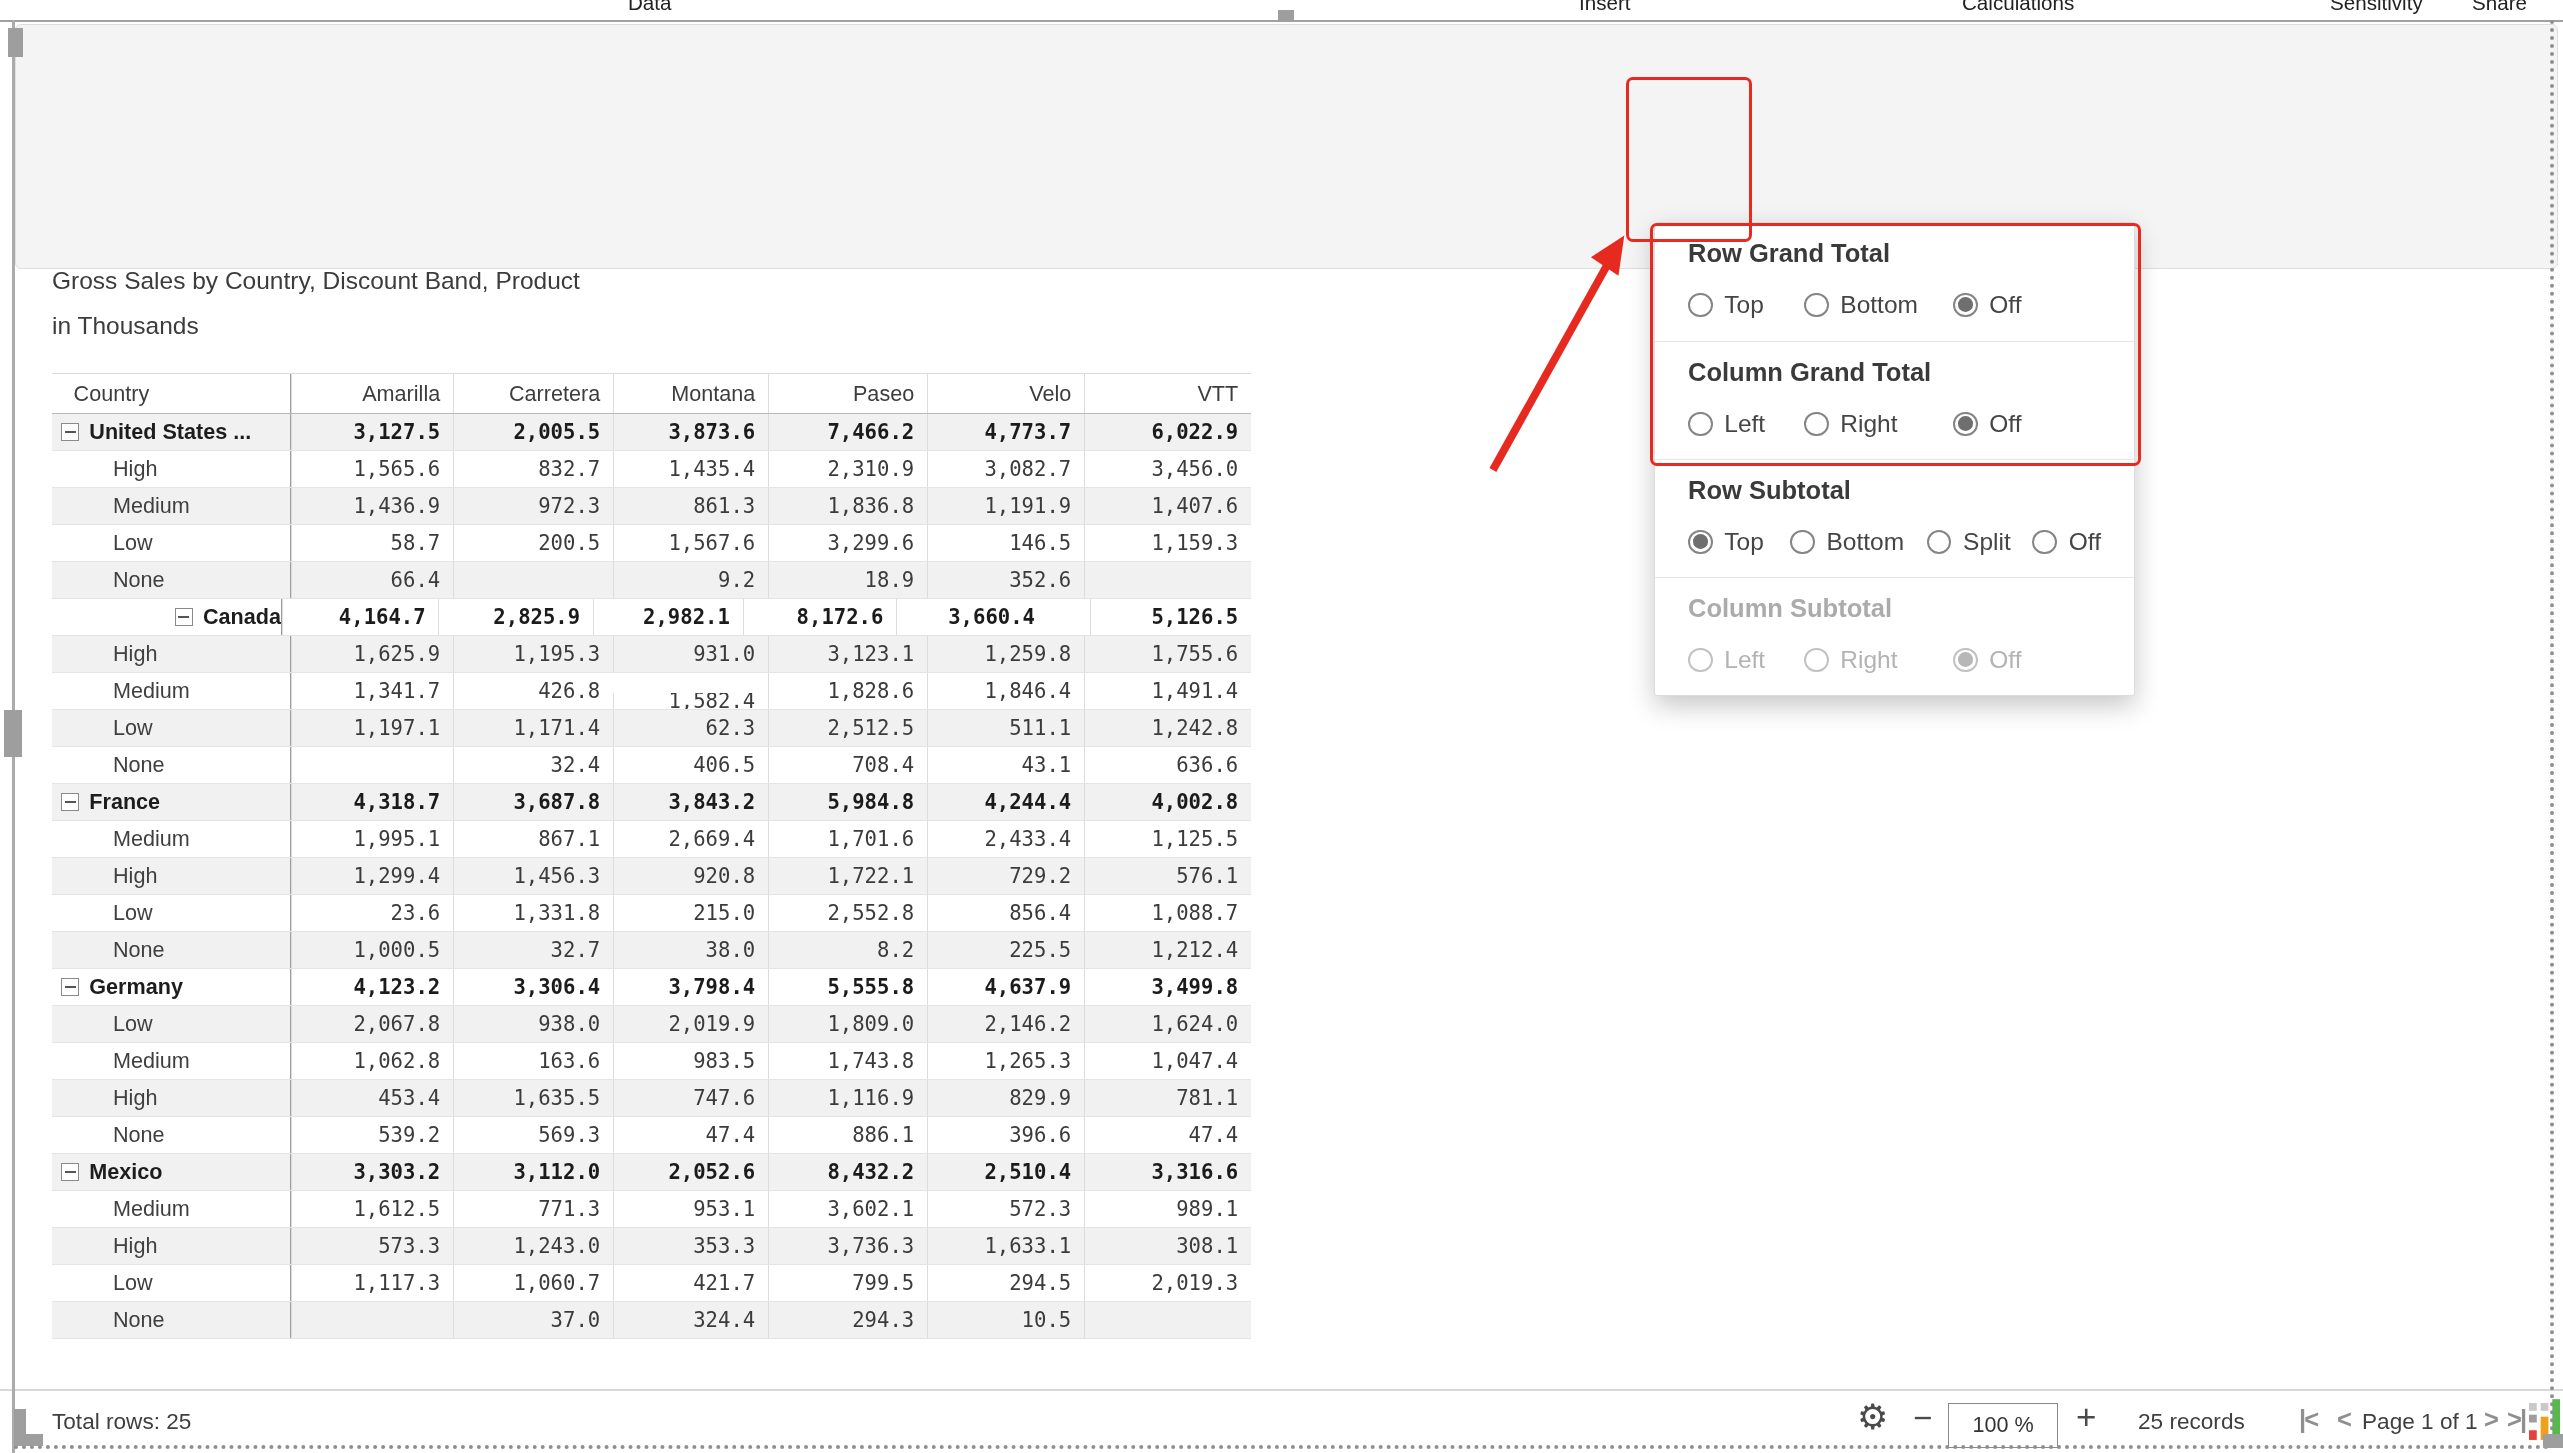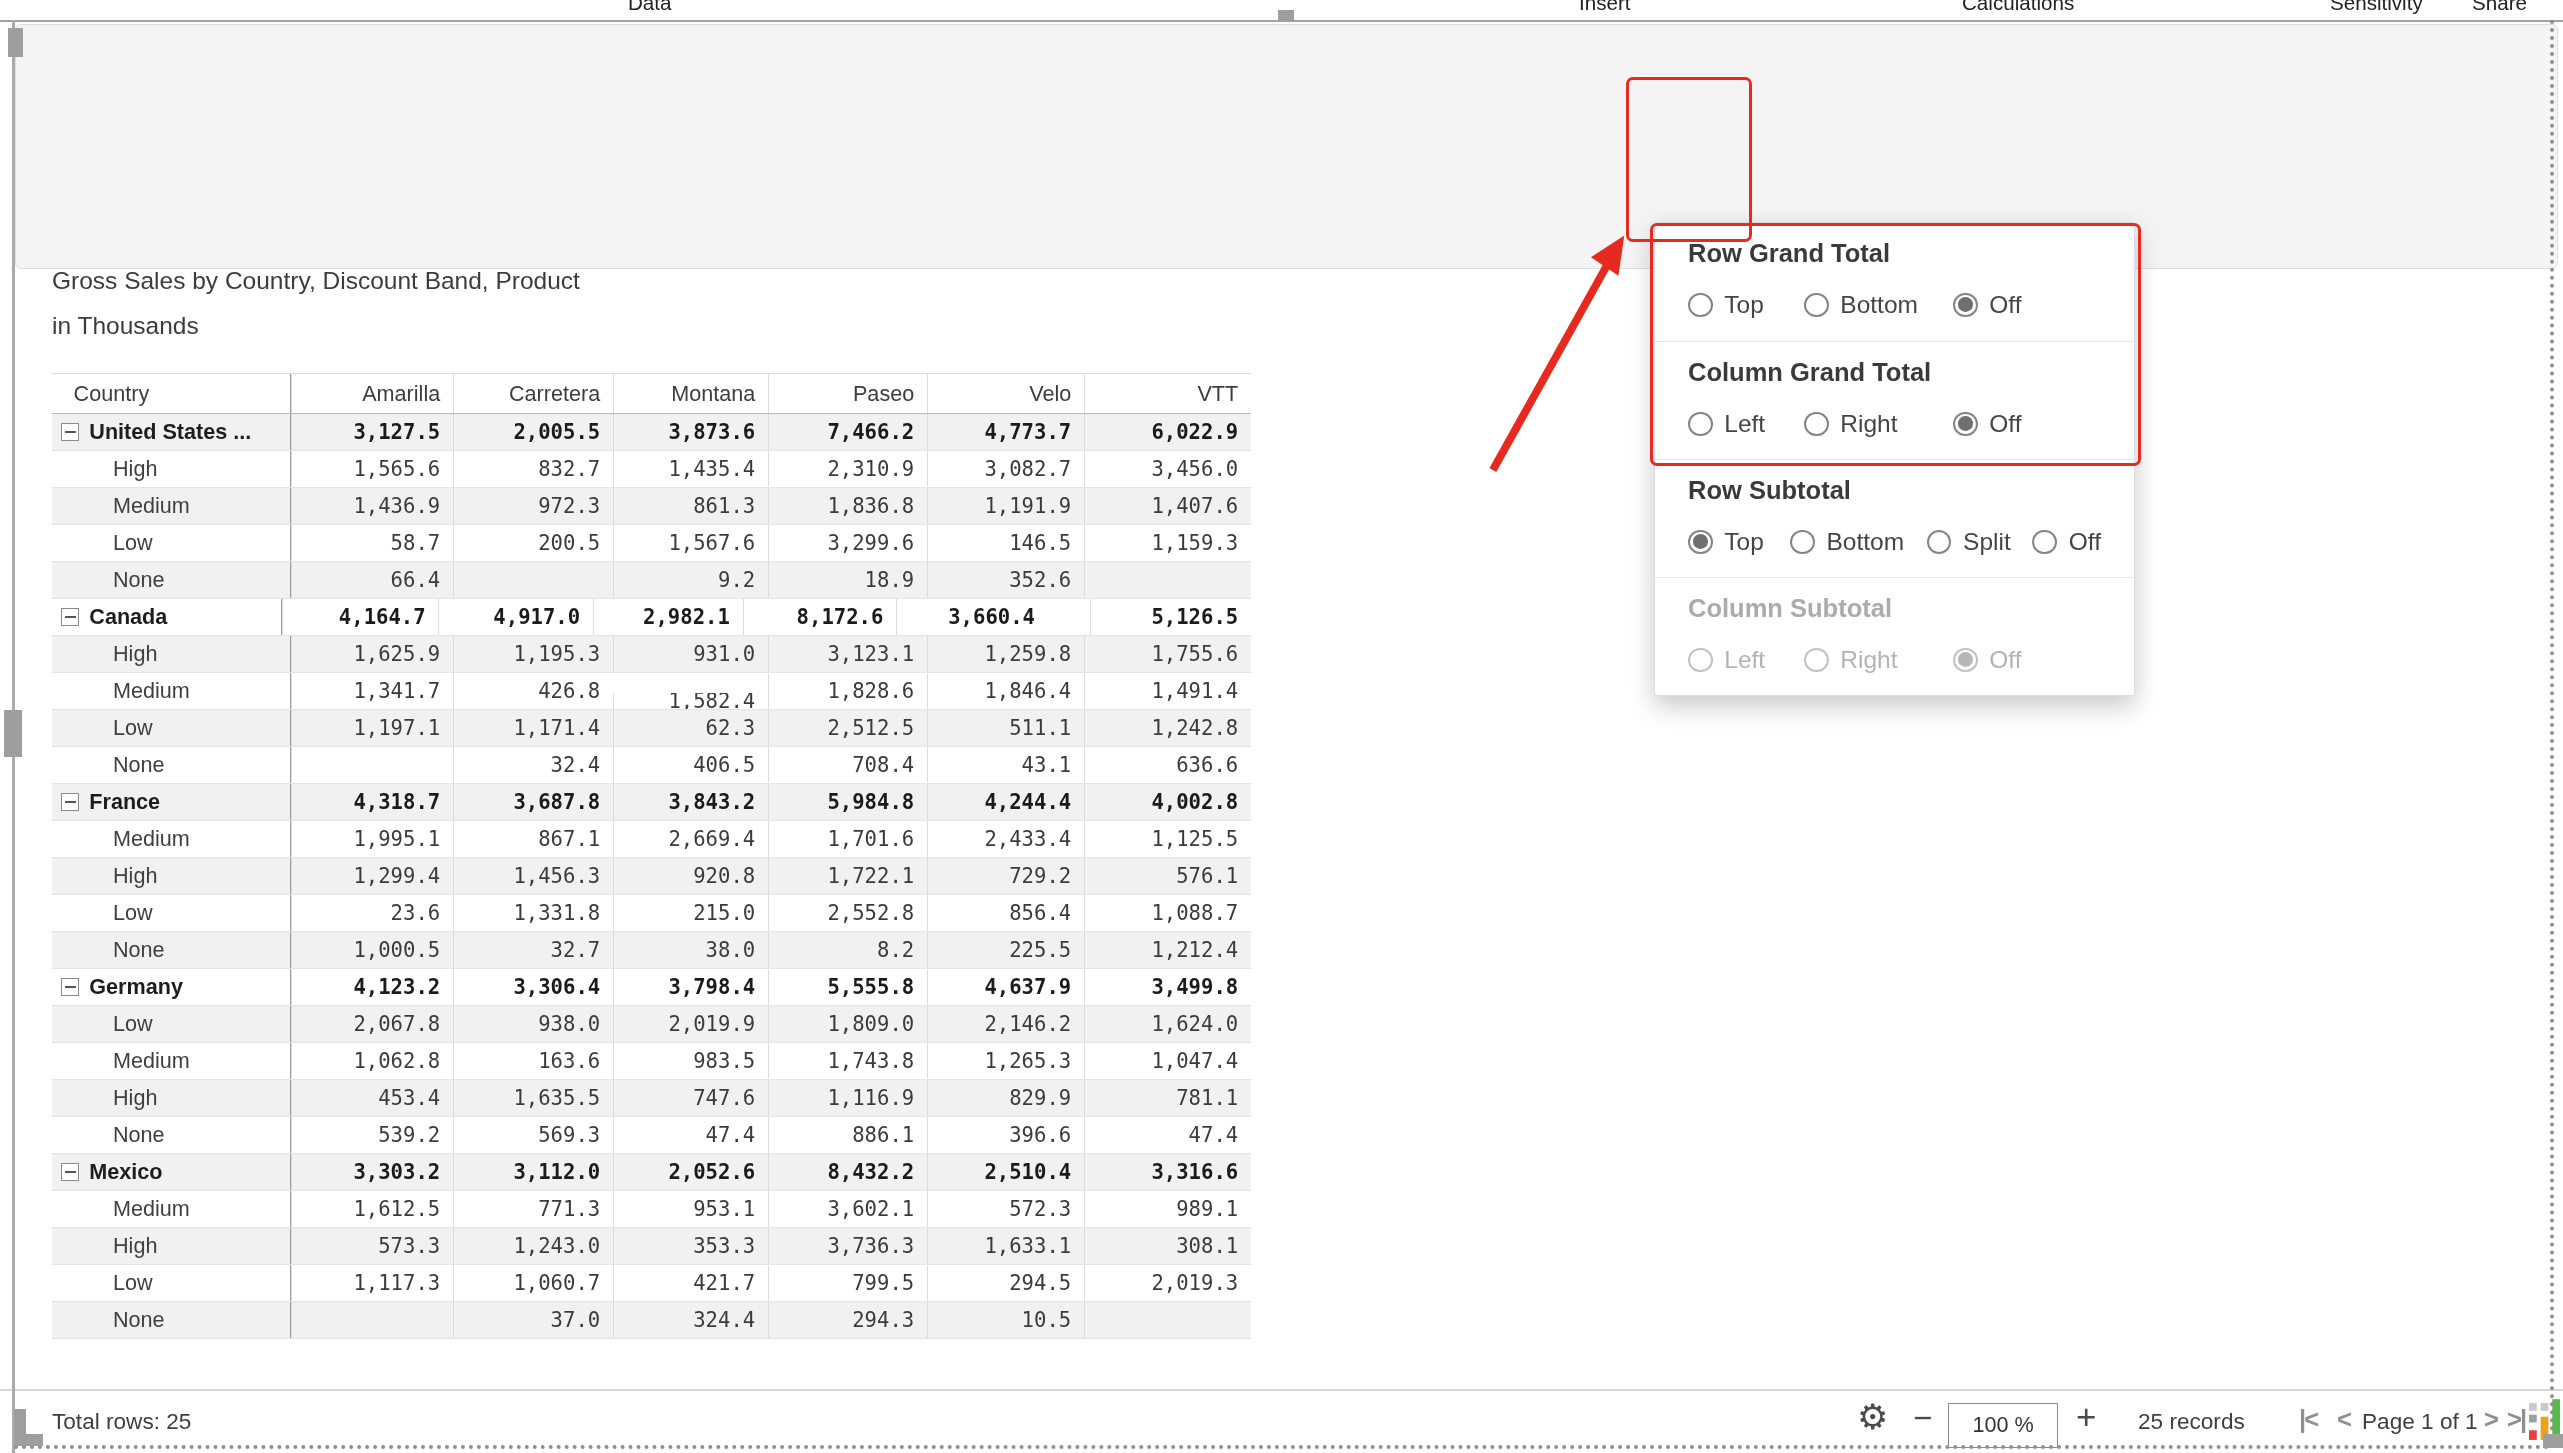--- a/index.html
+++ b/index.html
@@ -488,26 +488,26 @@
             <span class="rlab">None</span>
           </div>
           <div class="tcell num" style="width: 162px;">66.4</div>
           <div class="tcell num" style="width: 160px;"></div>
           <div class="tcell num" style="width: 155px;">9.2</div>
           <div class="tcell num" style="width: 159px;">18.9</div>
           <div class="tcell num" style="width: 157px;">352.6</div>
           <div class="tcell num" style="width: 167px;"></div>
         </div>
         <div class="trow grp">
-          <div class="tcell first" style="width: 239px;">
+          <div class="tcell first" style="width: 239px; justify-content: flex-end;">
             <span class="expander"></span>
             <span class="rlab">Canada</span>
           </div>
           <div class="tcell num" style="width: 162px;">4,164.7</div>
-          <div class="tcell num" style="width: 160px;">4,917.0</div>
+          <div class="tcell num" style="width: 160px;">2,825.9</div>
           <div class="tcell num" style="width: 155px;">2,982.1</div>
           <div class="tcell num" style="width: 159px;">8,172.6</div>
           <div class="tcell num" style="width: 157px;">3,660.4</div>
           <div class="tcell num" style="width: 167px; margin-left: 42px;">5,126.5</div>
         </div>
         <div class="trow">
           <div class="tcell first" style="width: 239px;">
             <span class="rlab">High</span>
           </div>
           <div class="tcell num" style="width: 162px;">1,625.9</div>

